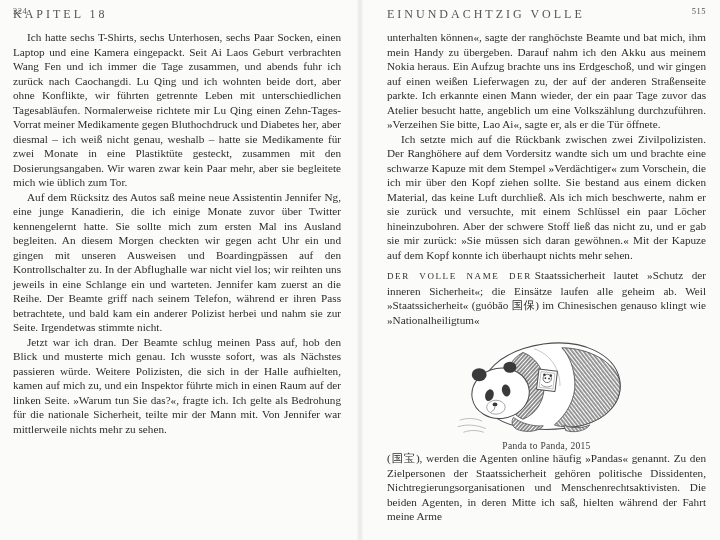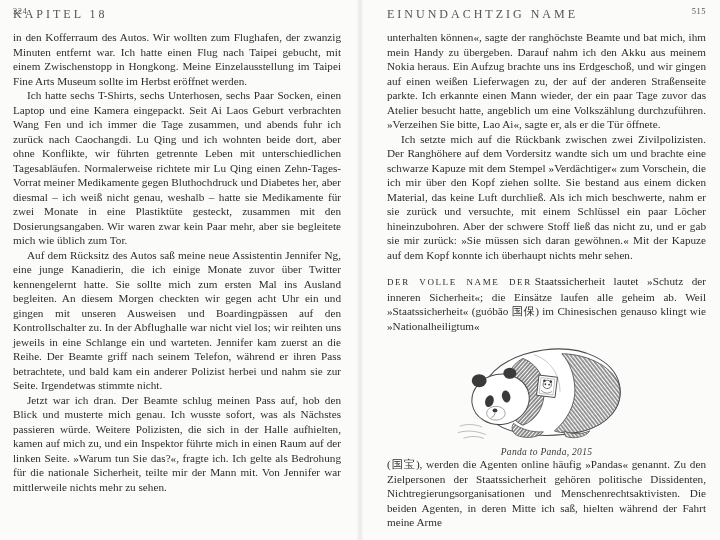--- a/index.html
+++ b/index.html
@@ -26,54 +26,53 @@
     position:absolute;top:1px;font-size:8.5px;color:#56544f;letter-spacing:0.5px;
   }
   .pageno.at-left{left:0;}
   .pageno.at-right{right:0;}
 
   .body-text p.para{
     margin:0;font-size:11.2px;line-height:14.5px;
     text-align:justify;color:#2e2d2b;
   }
   p.para.indent{text-indent:14px;}
-  p.para.section-start{margin-top:12px;}
+  p.para.section-start{margin-top:6px;}
   .opener{font-size:9px;letter-spacing:1.6px;margin-right:3px;color:#2e2d2b;}
 
   figure.illustration{margin:5px 0 0 0;text-align:center;}
   figure.illustration svg{display:inline-block;}
   figcaption.caption{
-    font-size:9.5px;font-style:italic;color:#3a3834;margin-top:1px;
+    font-size:9.5px;color:#3a3834;margin-top:1px;
     letter-spacing:0.3px;
   }
   p.para.after-figure{}
 </style>
 </head>
 <body>
 
 <div class="spread">
 
   <section class="page left">
     <header class="running-head">
       <span class="pageno at-left">324</span>
       <span class="rh-title">KAPITEL 18</span>
     </header>
     <div class="body-text">
-      <p class="para">in den Kofferraum des Autos. Wir wollten zum Flughafen, der zwanzig Minuten entfernt war. Ich hatte einen Flug nach Taipei gebucht, mit einem Zwischenstopp in Hongkong. Meine Einzelausstellung im Taipei Fine Arts Museum sollte im Herbst eröffnet werden.</p>
       <p class="para indent">Ich hatte sechs T-Shirts, sechs Unterhosen, sechs Paar Socken, einen Laptop und eine Kamera eingepackt. Seit Ai Laos Geburt verbrachten Wang Fen und ich immer die Tage zusammen, und abends fuhr ich zurück nach Caochangdi. Lu Qing und ich wohnten beide dort, aber ohne Konflikte, wir führten getrennte Leben mit unterschiedlichen Tagesabläufen. Normalerweise richtete mir Lu Qing einen Zehn-Tages-Vorrat meiner Medikamente gegen Bluthochdruck und Diabetes her, aber diesmal – ich weiß nicht genau, weshalb – hatte sie Medikamente für zwei Monate in eine Plastiktüte gesteckt, zusammen mit den Dosierungsangaben. Wir waren zwar kein Paar mehr, aber sie begleitete mich wie üblich zum Tor.</p>
       <p class="para indent">Auf dem Rücksitz des Autos saß meine neue Assistentin Jennifer Ng, eine junge Kanadierin, die ich einige Monate zuvor über Twitter kennengelernt hatte. Sie sollte mich zum ersten Mal ins Ausland begleiten. An diesem Morgen checkten wir gegen acht Uhr ein und gingen mit unseren Ausweisen und Boardingpässen auf den Kontrollschalter zu. In der Abflughalle war nicht viel los; wir reihten uns jeweils in eine Schlange ein und warteten. Jennifer kam zuerst an die Reihe. Der Beamte griff nach seinem Telefon, während er ihren Pass betrachtete, und bald kam ein anderer Polizist herbei und nahm sie zur Seite. Irgendetwas stimmte nicht.</p>
       <p class="para indent">Jetzt war ich dran. Der Beamte schlug meinen Pass auf, hob den Blick und musterte mich genau. Ich wusste sofort, was als Nächstes passieren würde. Weitere Polizisten, die sich in der Halle aufhielten, kamen auf mich zu, und ein Inspektor führte mich in einen Raum auf der linken Seite. »Warum tun Sie das?«, fragte ich. Ich gelte als Bedrohung für die nationale Sicherheit, teilte mir der Mann mit. Von Jennifer war mittlerweile nichts mehr zu sehen.</p>
     </div>
   </section>
 
   <div class="gutter"></div>
 
   <section class="page right">
     <header class="running-head">
-      <span class="rh-title">EINUNDACHTZIG NAME</span>
+      <span class="rh-title">EINUNDACHTZIG VOLLE</span>
       <span class="pageno at-right">515</span>
     </header>
     <div class="body-text">
       <p class="para">unterhalten können«, sagte der ranghöchste Beamte und bat mich, ihm mein Handy zu übergeben. Darauf nahm ich den Akku aus meinem Nokia heraus. Ein Aufzug brachte uns ins Erdgeschoß, und wir gingen auf einen weißen Lieferwagen zu, der auf der anderen Straßenseite parkte. Ich erkannte einen Mann wieder, der ein paar Tage zuvor das Atelier besucht hatte, angeblich um eine Volkszählung durchzuführen. »Verzeihen Sie bitte, Lao Ai«, sagte er, als er die Tür öffnete.</p>
       <p class="para indent">Ich setzte mich auf die Rückbank zwischen zwei Zivilpolizisten. Der Ranghöhere auf dem Vordersitz wandte sich um und brachte eine schwarze Kapuze mit dem Stempel »Verdächtiger« zum Vorschein, die ich mir über den Kopf ziehen sollte. Sie bestand aus einem dicken Material, das keine Luft durchließ. Als ich mich beschwerte, nahm er sie zurück und versuchte, mit einem Schlüssel ein paar Löcher hineinzubohren. Aber der schwere Stoff ließ das nicht zu, und er gab sie mir zurück: »Sie müssen sich daran gewöhnen.« Mit der Kapuze auf dem Kopf konnte ich überhaupt nichts mehr sehen.</p>
       <p class="para section-start"><span class="opener">DER VOLLE NAME DER</span><span>Staatssicherheit lautet »Schutz der inneren Sicherheit«; die Einsätze laufen alle geheim ab. Weil »Staatssicherheit« (guóbǎo 国保) im Chinesischen genauso klingt wie »Nationalheiligtum«</span></p>
 
       <figure class="illustration">
         <svg width="190" height="104" viewBox="0 0 200 112" xmlns="http://www.w3.org/2000/svg" aria-hidden="true">
           <defs>

